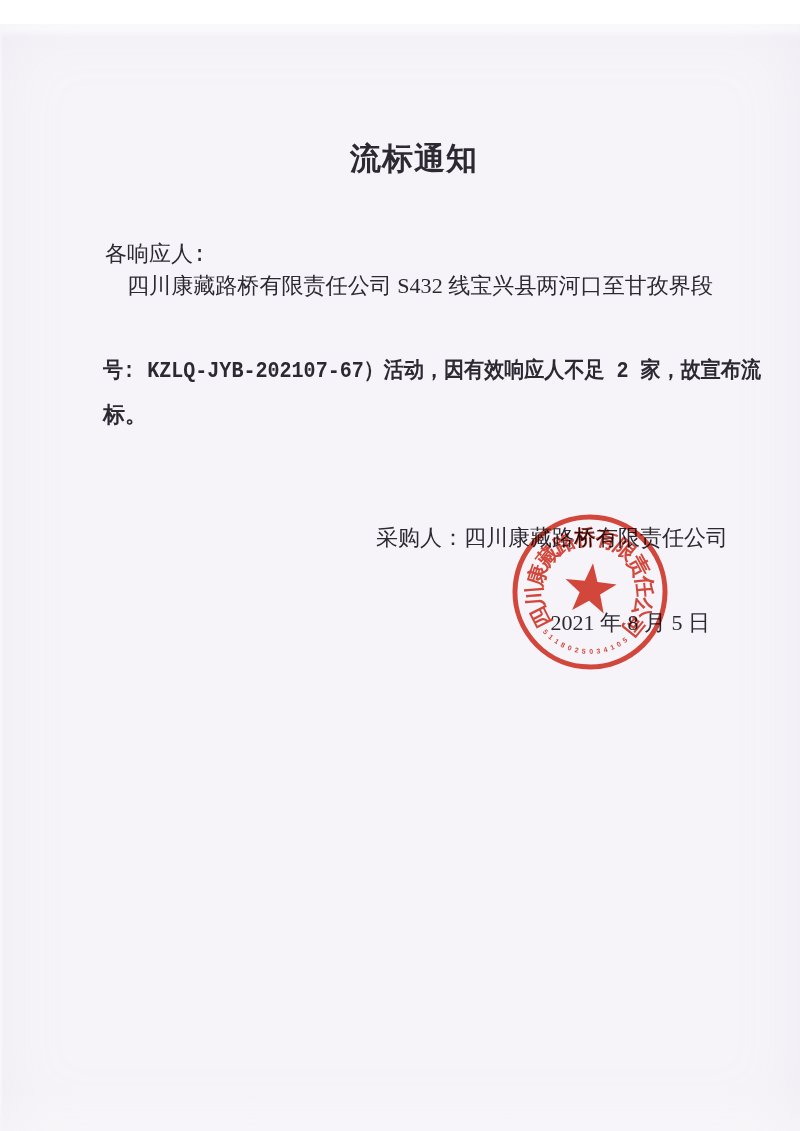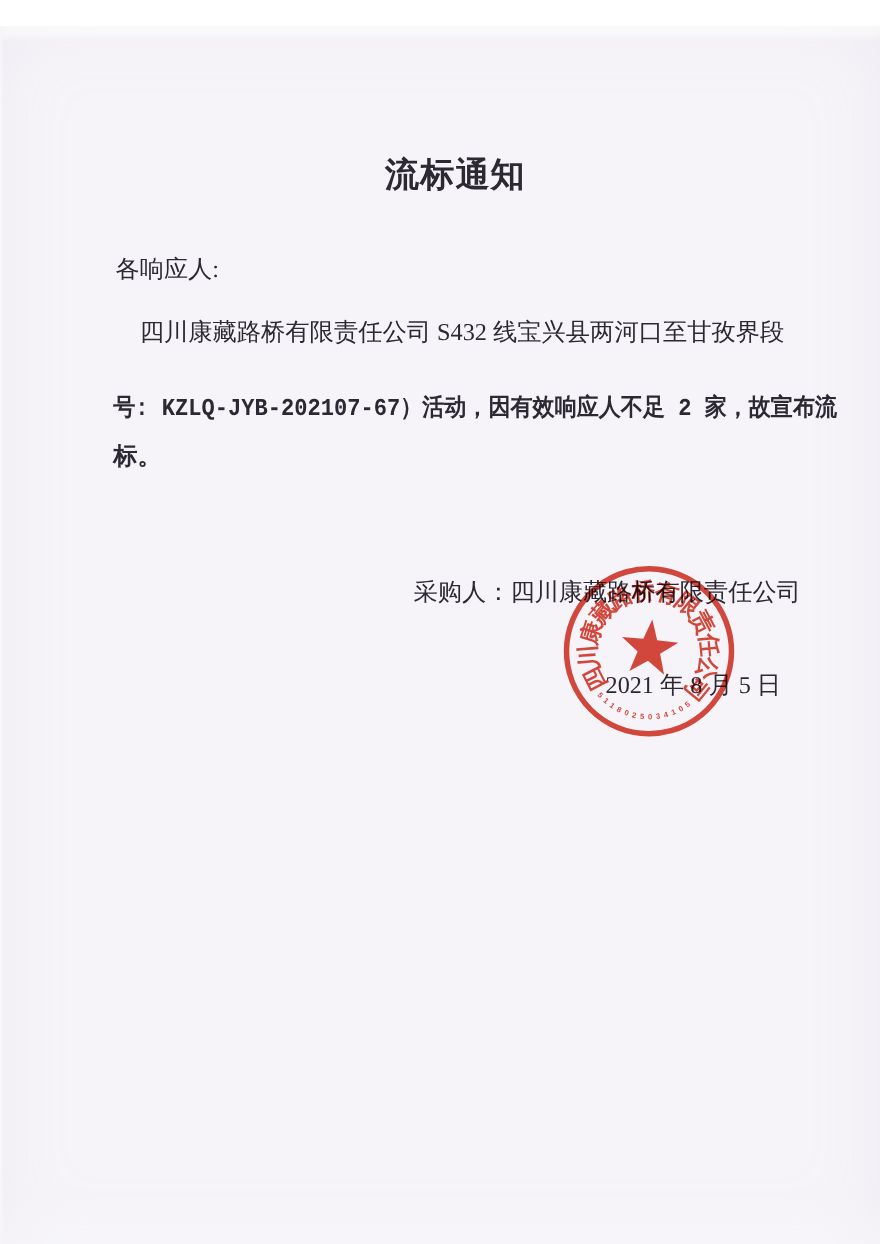--- a/index.html
+++ b/index.html
@@ -18,23 +18,23 @@
     margin-top:24px;
   }
   .title {
     position:absolute; top:115px; left:0; right:0; margin:0;
     text-align:center; transform:translateX(14px);
     font-size:31px; line-height:40px; font-weight:700; letter-spacing:1px;
   }
   .textline {
     position:absolute; font-size:22px; line-height:30px; white-space:nowrap;
   }
-  .salutation { left:105px; top:206px; }
+  .salutation { left:105px; top:217px;font-family:Liberation Mono, monospace; }
   .bodyline   { left:103px; }
-  .l1 { top:263px; padding-left:24px; }
+  .l1 { top:247px; padding-left:24px; }
   .l2 { top:290px; }
   .l3 { top:333px;font-family:Liberation Mono, monospace; }
   .l4 { top:376px; }
   .fit { display:inline-block; transform-origin:0 60%; }
   .b  { font-weight:700; }
   .purchaser { right:72px; top:499px; }
   .dateline  { right:90px; top:584px; }
 
   .seal {
     position:absolute; left:500px; top:478px;

